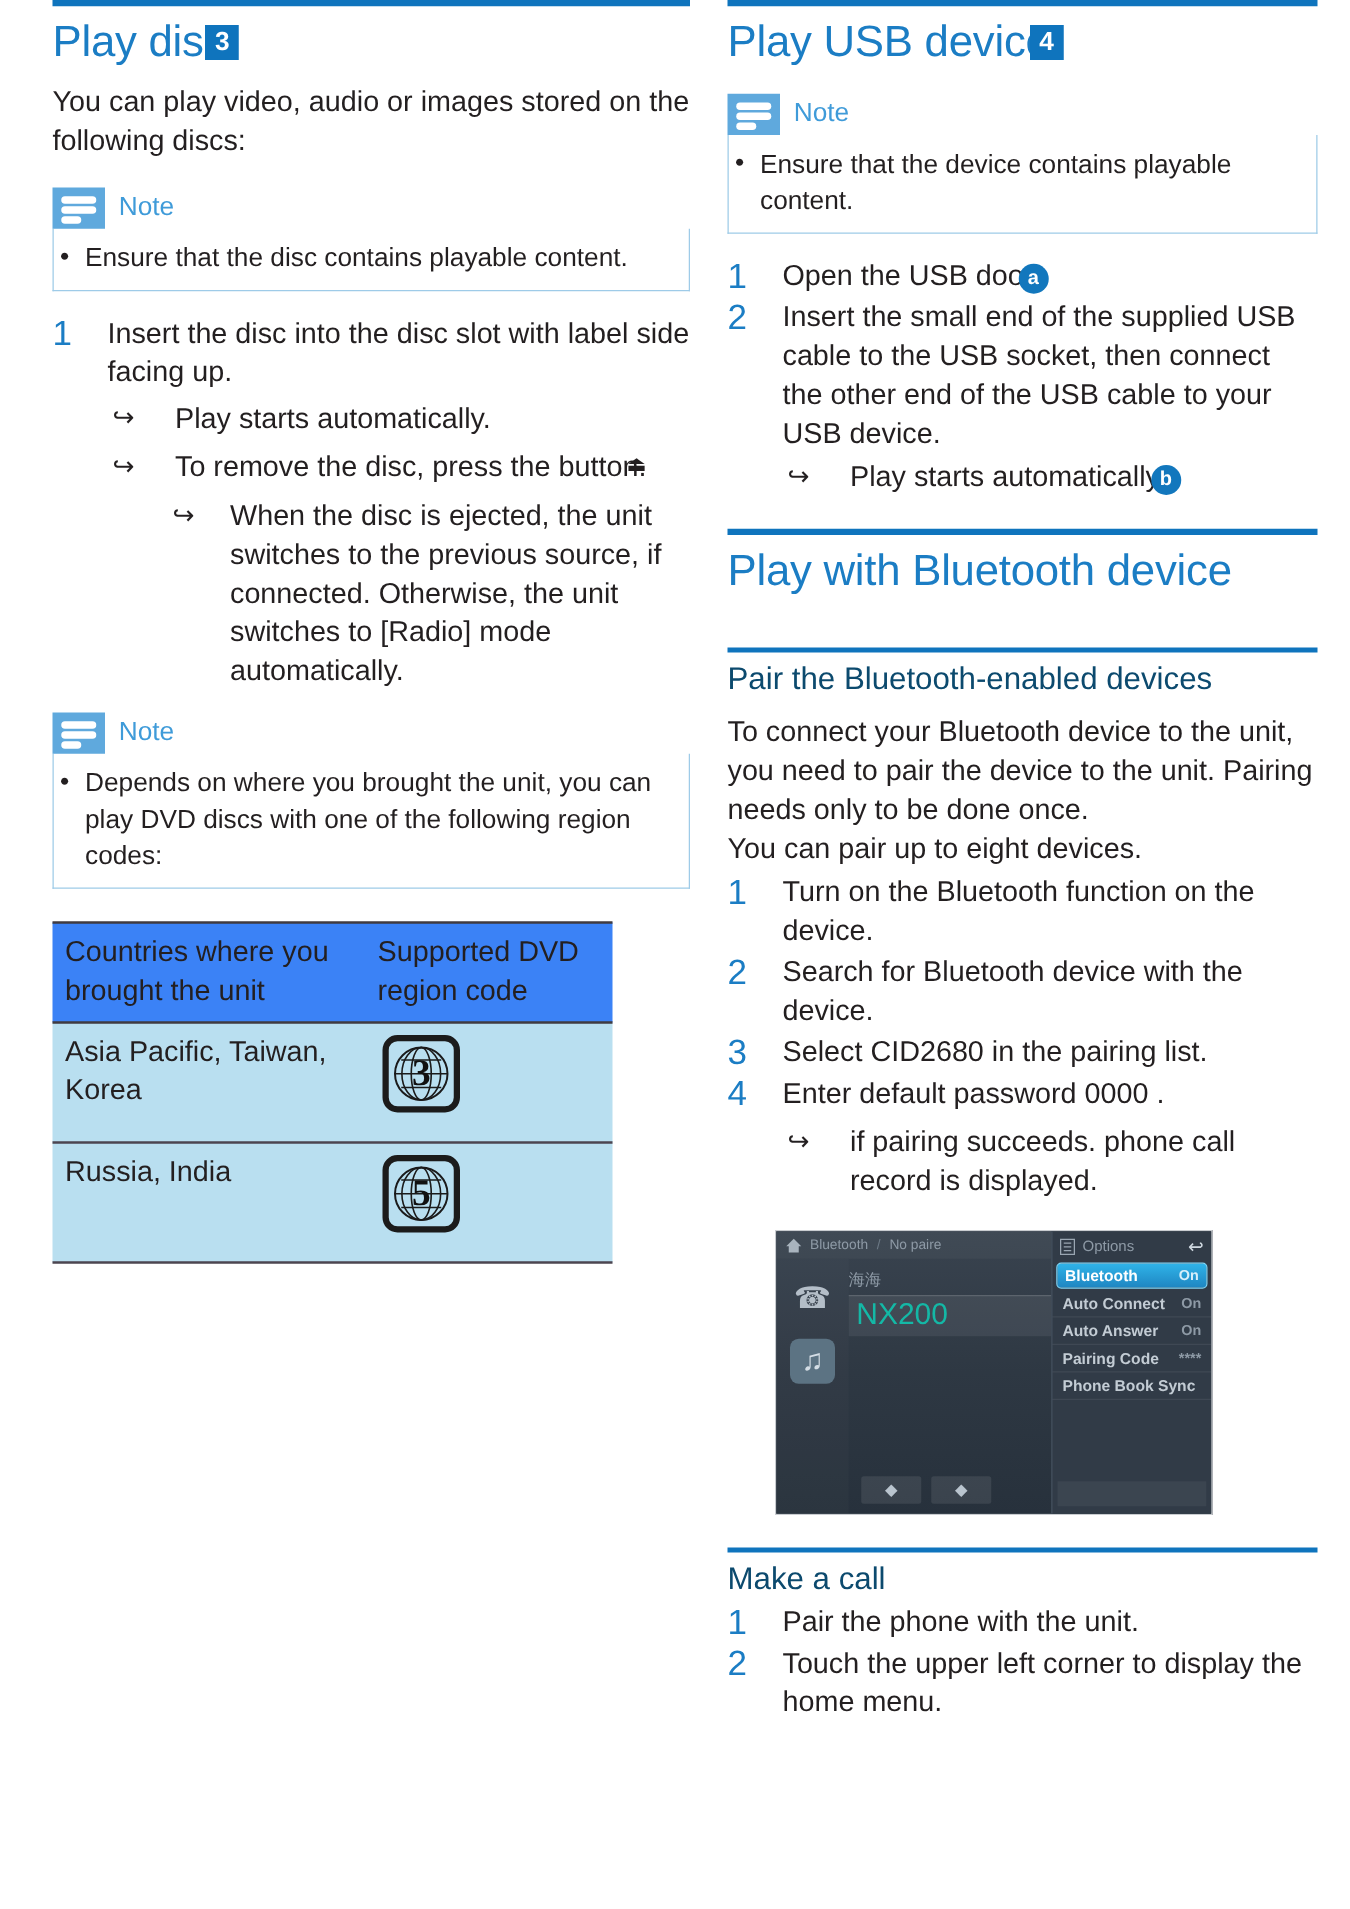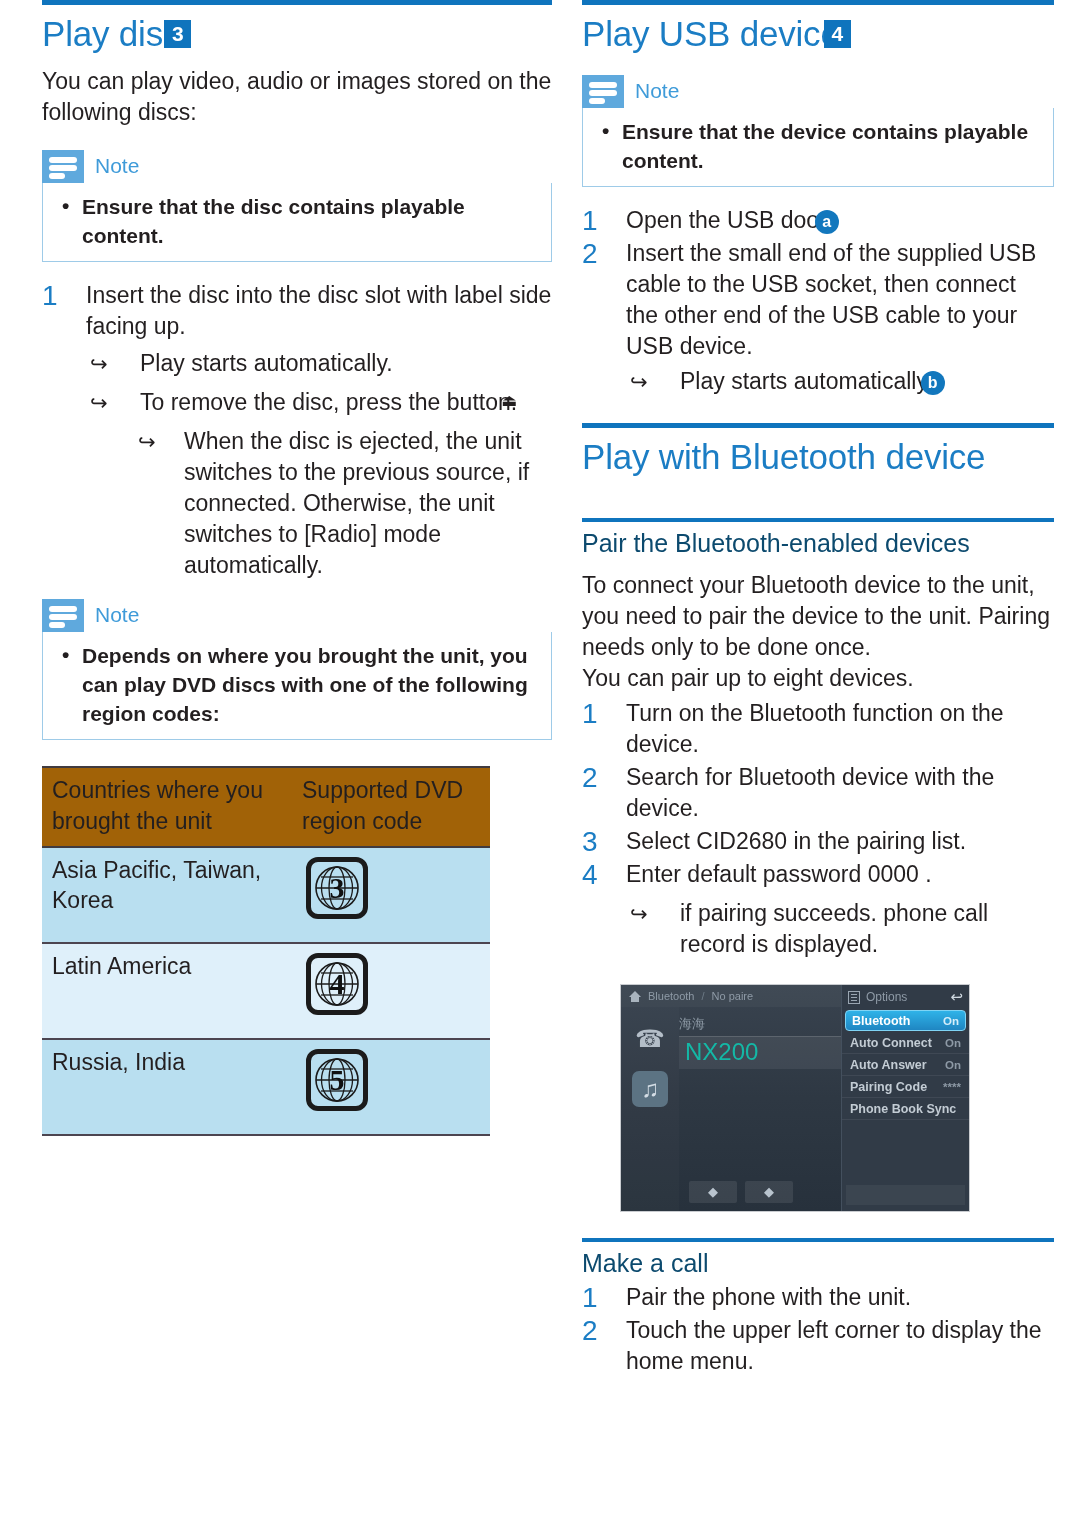--- a/index.html
+++ b/index.html
@@ -110,22 +110,21 @@
   .note-icon i:nth-child(2) { left: 7px;  top: 15px; width: 28px; height: 6px; }
   .note-icon i:nth-child(3) { left: 7px;  top: 23px; width: 16px; height: 6px; }
   .note-label {
     color: #3f9bd9;
     font-size: 21px;
     margin-left: 11px;
   }
   .note-body {
     border: 1px solid #9ecbe8;
     border-top: none;
-    padding: 9px 8px 11px 16px;
-    font-weight: bold;
+    padding: 9px 8px 11px 2px;
   }
   .note-body ul { list-style: none; margin: 0; padding: 0; }
   .note-body li {
     font-size: 21px;
     line-height: 29px;
     position: relative;
     padding-left: 23px;
   }
   .note-body li:before {
     content: "\2022";
@@ -207,21 +206,21 @@
   table.region th, table.region td {
     text-align: left;
     vertical-align: top;
     padding: 7px 10px 9px 10px;
     font-weight: 400;
     font-size: 23px;
     line-height: 30px;
     color: #231f20;
   }
   table.region thead th {
-    background: #a16207;
+    background: #3b82f6;
     border-top: 2px solid #403b40;
     border-bottom: 2px solid #403b40;
     line-height: 31px;
   }
   table.region tbody td {
     border-bottom: 2px solid #4c4550;
     height: 96px;
   }
   table.region tbody tr.odd td  { background: #b9dff0; }
   table.region tbody tr.even td { background: #dff0fa; }
@@ -473,36 +472,20 @@
                 <ellipse cx="24" cy="24" rx="8" ry="21" fill="none" stroke="#1b1b1b" stroke-width="1.3"></ellipse>
                 <ellipse cx="24" cy="24" rx="15.5" ry="21" fill="none" stroke="#1b1b1b" stroke-width="1.3"></ellipse>
                 <line x1="3" y1="24" x2="45" y2="24" stroke="#1b1b1b" stroke-width="1.3"></line>
                 <line x1="8" y1="13" x2="40" y2="13" stroke="#1b1b1b" stroke-width="1.3"></line>
                 <line x1="8" y1="35" x2="40" y2="35" stroke="#1b1b1b" stroke-width="1.3"></line>
               </svg>
               <span class="rnum">3</span>
             </div>
           </td>
         </tr>
-        <tr class="even">
-          <td>Latin America</td>
-          <td>
-            <div class="region-badge">
-              <svg class="globe" viewBox="0 0 48 48">
-                <circle cx="24" cy="24" r="21" fill="none" stroke="#1b1b1b" stroke-width="1.6"></circle>
-                <ellipse cx="24" cy="24" rx="8" ry="21" fill="none" stroke="#1b1b1b" stroke-width="1.3"></ellipse>
-                <ellipse cx="24" cy="24" rx="15.5" ry="21" fill="none" stroke="#1b1b1b" stroke-width="1.3"></ellipse>
-                <line x1="3" y1="24" x2="45" y2="24" stroke="#1b1b1b" stroke-width="1.3"></line>
-                <line x1="8" y1="13" x2="40" y2="13" stroke="#1b1b1b" stroke-width="1.3"></line>
-                <line x1="8" y1="35" x2="40" y2="35" stroke="#1b1b1b" stroke-width="1.3"></line>
-              </svg>
-              <span class="rnum">4</span>
-            </div>
-          </td>
-        </tr>
         <tr class="odd">
           <td>Russia, India</td>
           <td>
             <div class="region-badge">
               <svg class="globe" viewBox="0 0 48 48">
                 <circle cx="24" cy="24" r="21" fill="none" stroke="#1b1b1b" stroke-width="1.6"></circle>
                 <ellipse cx="24" cy="24" rx="8" ry="21" fill="none" stroke="#1b1b1b" stroke-width="1.3"></ellipse>
                 <ellipse cx="24" cy="24" rx="15.5" ry="21" fill="none" stroke="#1b1b1b" stroke-width="1.3"></ellipse>
                 <line x1="3" y1="24" x2="45" y2="24" stroke="#1b1b1b" stroke-width="1.3"></line>
                 <line x1="8" y1="13" x2="40" y2="13" stroke="#1b1b1b" stroke-width="1.3"></line>

